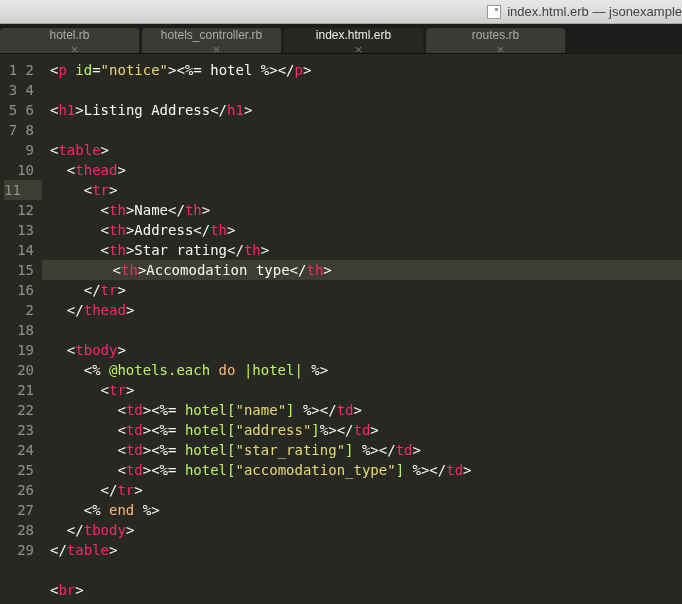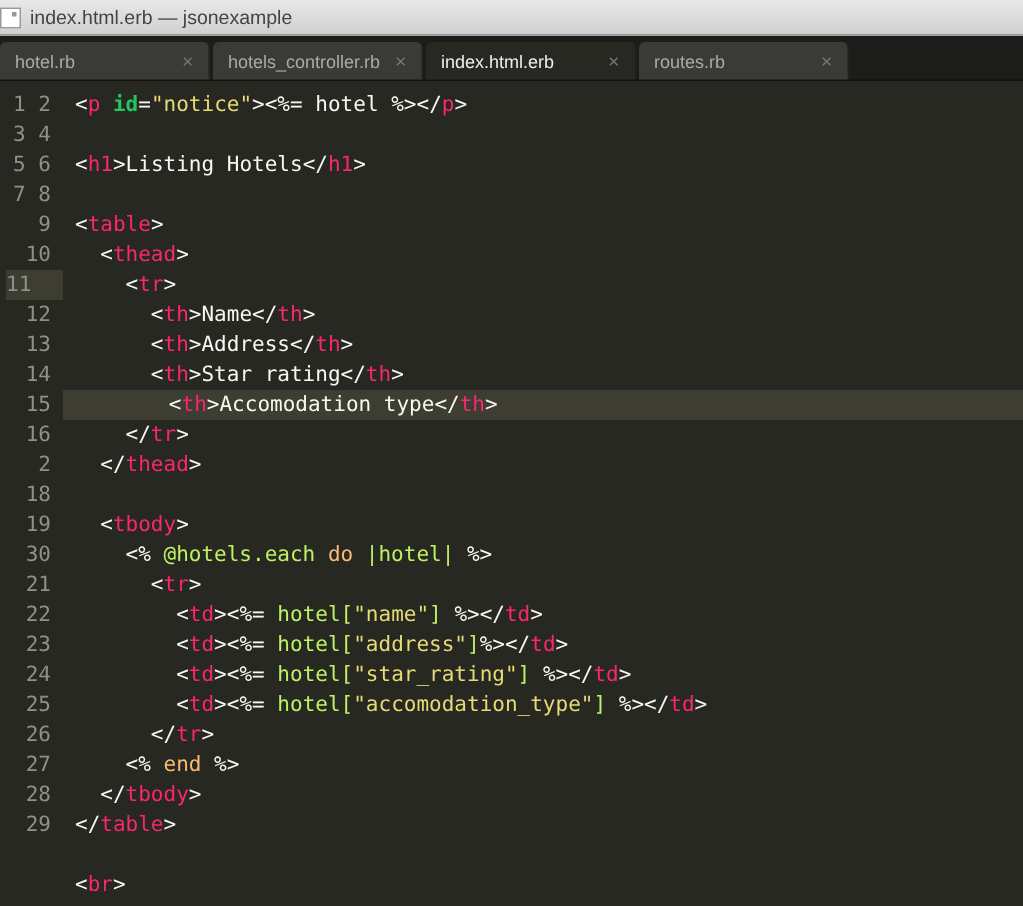--- a/index.html
+++ b/index.html
@@ -10,21 +10,21 @@
     color: #f8f8f2;
     width: 682px;
     height: 604px;
     overflow: hidden;
   }
   .titlebar {
     height: 24px;
     background: linear-gradient(#e8e8e8, #d0d0d0);
     display: flex;
     align-items: center;
-    justify-content: flex-start;
+    justify-content: flex-end;
     color: #444;
     font-family: -apple-system, "Helvetica Neue", Arial, sans-serif;
     font-size: 13px;
     border-bottom: 1px solid #aaa;
   }
   .titlebar .icon {
     width: 14px; height: 14px;
     background: #fff;
     border: 1px solid #999;
     margin-right: 6px;
@@ -52,20 +52,21 @@
     background: #3a3a36;
     border-right: 1px solid #222;
     color: #aaa;
     font-family: -apple-system, "Helvetica Neue", Arial, sans-serif;
     font-size: 12px;
     min-width: 140px;
     justify-content: space-between;
     border-radius: 4px 4px 0 0;
     margin-right: 2px;
     margin-top: 4px;
+    flex-direction: column;
   }
   .tab.active {
     background: #272822;
     color: #eee;
   }
   .tab .close {
     color: #777;
     font-size: 13px;
     margin-left: 10px;
   }
@@ -101,21 +102,21 @@
   }
   .gutter .hl {
     background: #3e3d32;
     display: block;
     margin-right: -8px;
     padding-right: 22px;
   }
   
   .br { color: #f8f8f2; }      
   .tg { color: #f92672; }      
-  .at { color: #22c55e; font-weight: bold; }      
+  .at { color: #bef264; }      
   .st { color: #e6db74; }      
   .tx { color: #f8f8f2; }      
   .kw { color: #fdba74; }      
   .va { color: #bef264; }      
 </style>
 </head>
 <body>
 
 <div class="titlebar">
   <span class="icon"></span>
@@ -154,33 +155,33 @@
 <span>10</span>
 <span class="hl">11</span>
 <span>12</span>
 <span>13</span>
 <span>14</span>
 <span>15</span>
 <span>16</span>
 <span>2</span>
 <span>18</span>
 <span>19</span>
-<span>30</span>
+<span>20</span>
 <span>21</span>
 <span>22</span>
 <span>23</span>
 <span>24</span>
 <span>25</span>
 <span>26</span>
 <span>27</span>
 <span>28</span>
 <span>29</span></div>
   <div class="code"><span class="br">&lt;</span><span class="tg">p</span><span class="br"> </span><span class="at">id</span><span class="br">=</span><span class="st">"notice"</span><span class="br">&gt;</span><span class="tx">&lt;%=</span><span class="tx"> hotel </span><span class="tx">%&gt;</span><span class="br">&lt;/</span><span class="tg">p</span><span class="br">&gt;</span>
 
-<span class="br">&lt;</span><span class="tg">h1</span><span class="br">&gt;</span><span class="tx">Listing Hotels</span><span class="br">&lt;/</span><span class="tg">h1</span><span class="br">&gt;</span>
+<span class="br">&lt;</span><span class="tg">h1</span><span class="br">&gt;</span><span class="tx">Listing Address</span><span class="br">&lt;/</span><span class="tg">h1</span><span class="br">&gt;</span>
 
 <span class="br">&lt;</span><span class="tg">table</span><span class="br">&gt;</span>
   <span class="br">&lt;</span><span class="tg">thead</span><span class="br">&gt;</span>
     <span class="br">&lt;</span><span class="tg">tr</span><span class="br">&gt;</span>
       <span class="br">&lt;</span><span class="tg">th</span><span class="br">&gt;</span><span class="tx">Name</span><span class="br">&lt;/</span><span class="tg">th</span><span class="br">&gt;</span>
       <span class="br">&lt;</span><span class="tg">th</span><span class="br">&gt;</span><span class="tx">Address</span><span class="br">&lt;/</span><span class="tg">th</span><span class="br">&gt;</span>
       <span class="br">&lt;</span><span class="tg">th</span><span class="br">&gt;</span><span class="tx">Star rating</span><span class="br">&lt;/</span><span class="tg">th</span><span class="br">&gt;</span>
 <span class="line-highlight">      <span class="br">&lt;</span><span class="tg">th</span><span class="br">&gt;</span><span class="tx">Accomodation type</span><span class="br">&lt;/</span><span class="tg">th</span><span class="br">&gt;</span></span>    <span class="br">&lt;/</span><span class="tg">tr</span><span class="br">&gt;</span>
   <span class="br">&lt;/</span><span class="tg">thead</span><span class="br">&gt;</span>
 

